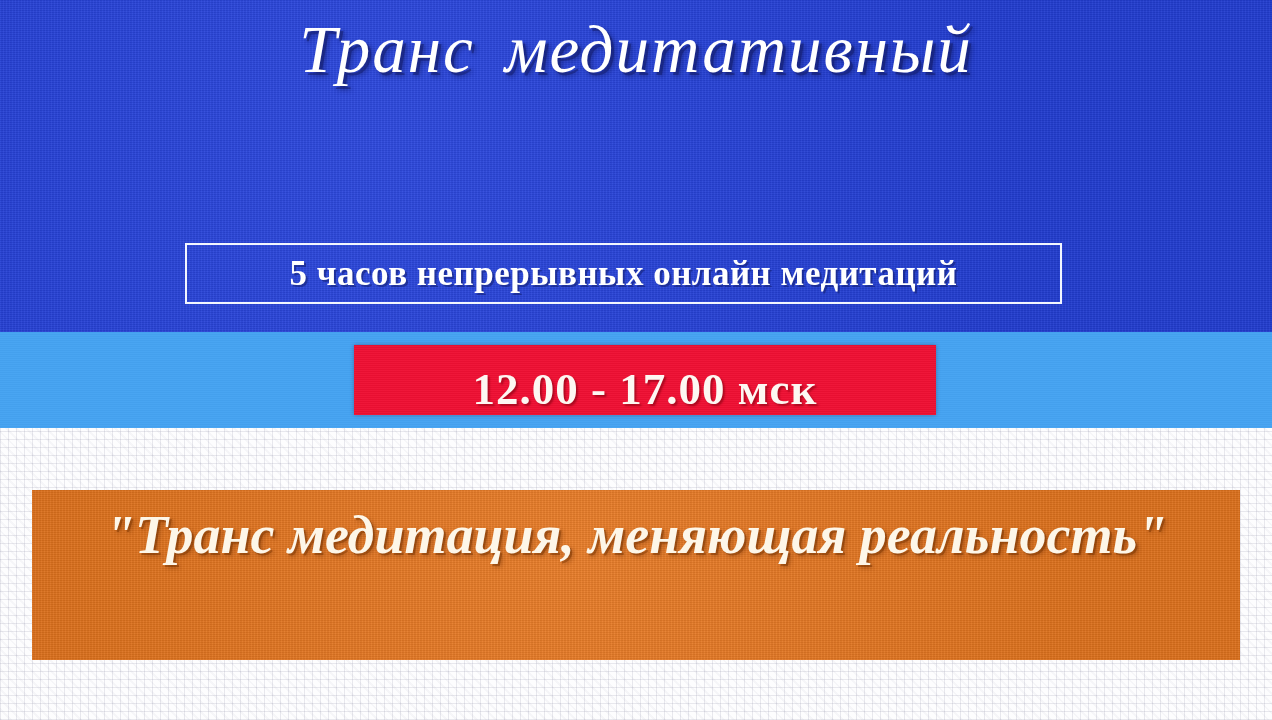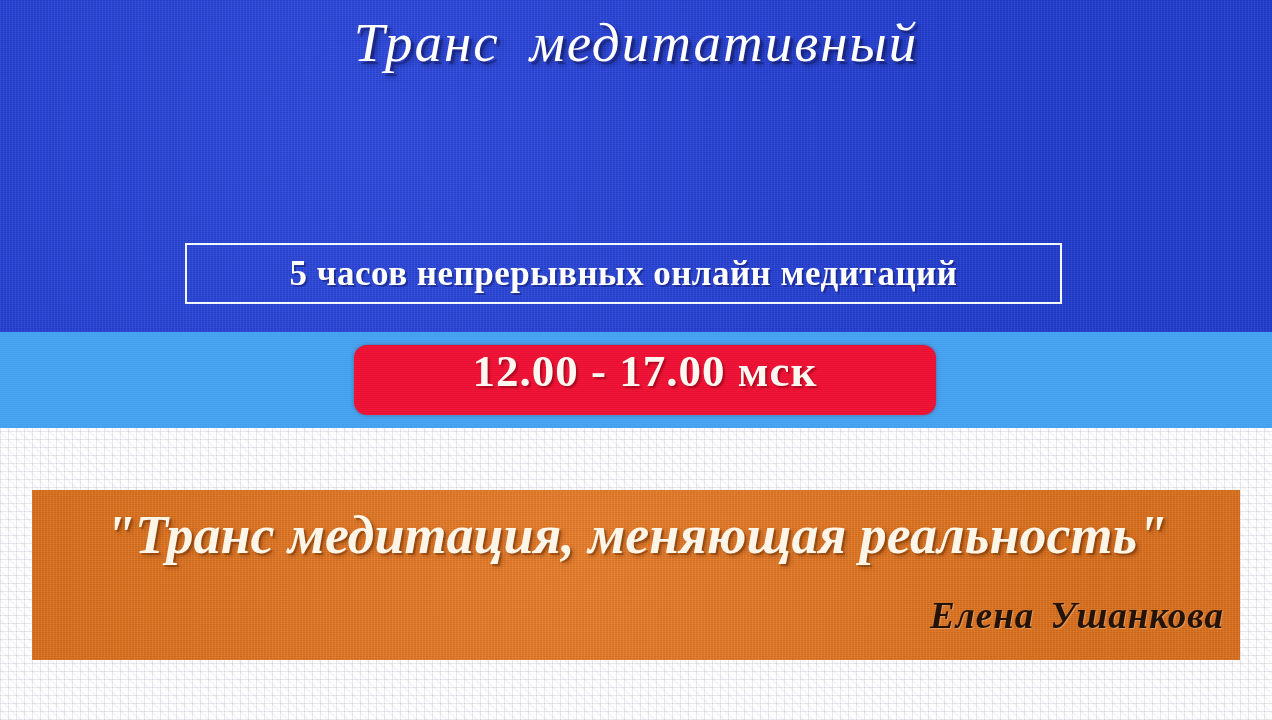--- a/index.html
+++ b/index.html
@@ -36,21 +36,21 @@
 
   .title-line1 {
     position: absolute;
     left: 0;
     top: 14px;
     width: 1272px;
     text-align: center;
     font-family: "Liberation Serif", "DejaVu Serif", serif;
     font-style: italic;
     font-weight: 400;
-    font-size: 55px;
+    font-size: 67px;
     line-height: 1.05;
     letter-spacing: 2px;
     color: #ffffff;
     text-shadow: 3px 3px 0 rgba(20,30,110,0.55), 4px 4px 5px rgba(10,15,70,0.45);
     white-space: nowrap;
   }
   .title-line1 .word-gap { display: inline-block; width: 30px; }
 
   .title-line2 {
     position: absolute;
@@ -108,24 +108,23 @@
   .time-banner {
     position: absolute;
     left: 354px;
     top: 345px;
     width: 582px;
     height: 70px;
     background-color: #ef0f33;
     background-image:
       repeating-linear-gradient(0deg, rgba(255,255,255,0.03) 0 1px, rgba(0,0,0,0.03) 1px 2px);
     display: flex;
-    align-items: flex-start;
+    align-items: flex-end;
     justify-content: center;
     box-shadow: 0 0 4px rgba(80,0,20,0.35);
-    border-radius: 13px;
   }
   .time-text {
     font-family: "Liberation Serif", "DejaVu Serif", serif;
     font-weight: 700;
     font-size: 45px;
     letter-spacing: 1px;
     color: #fdf7f2;
     text-shadow: 2px 2px 2px rgba(120,0,15,0.55);
     white-space: nowrap;
   }
@@ -210,18 +209,15 @@
   <div class="band-lightblue"></div>
 
   <div class="time-banner">
     <span class="time-text">12.00 - 17.00 мск</span>
   </div>
 
   <div class="band-dotted"></div>
 
   <div class="quote-box">
     <div class="quote-text">"Транс медитация, меняющая реальность"</div>
-    <div class="author-text">
-      <span>Елена</span><span class="name-gap"></span><span>Ушанкова</span>
-    </div>
   </div>
 
 </div>
 
 </body></html>

